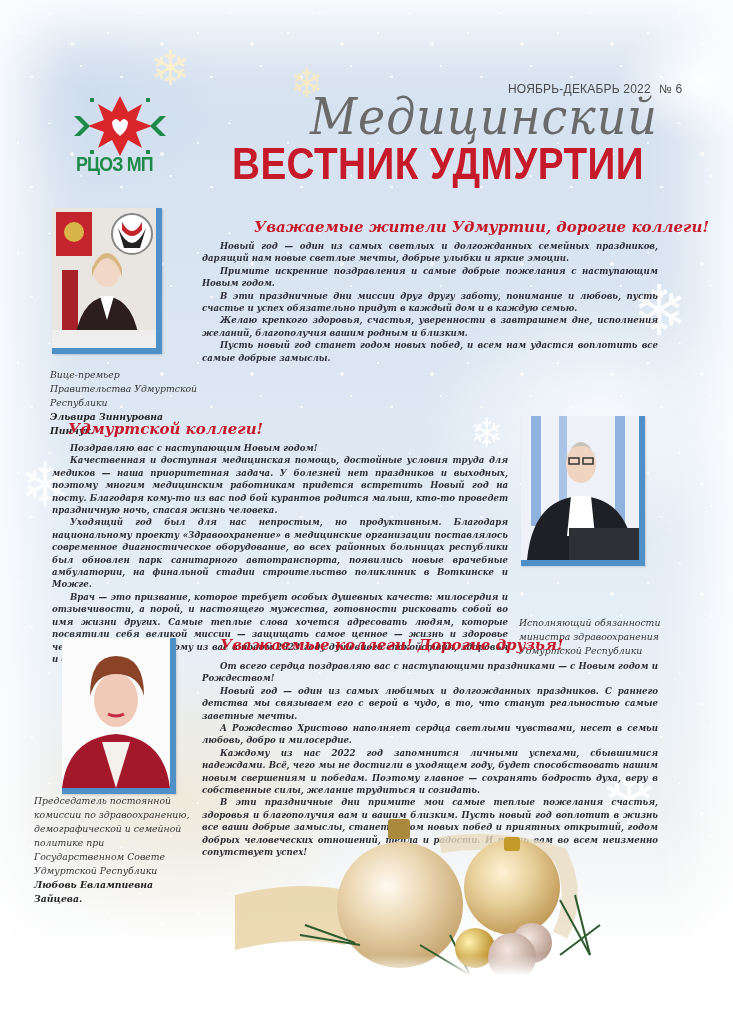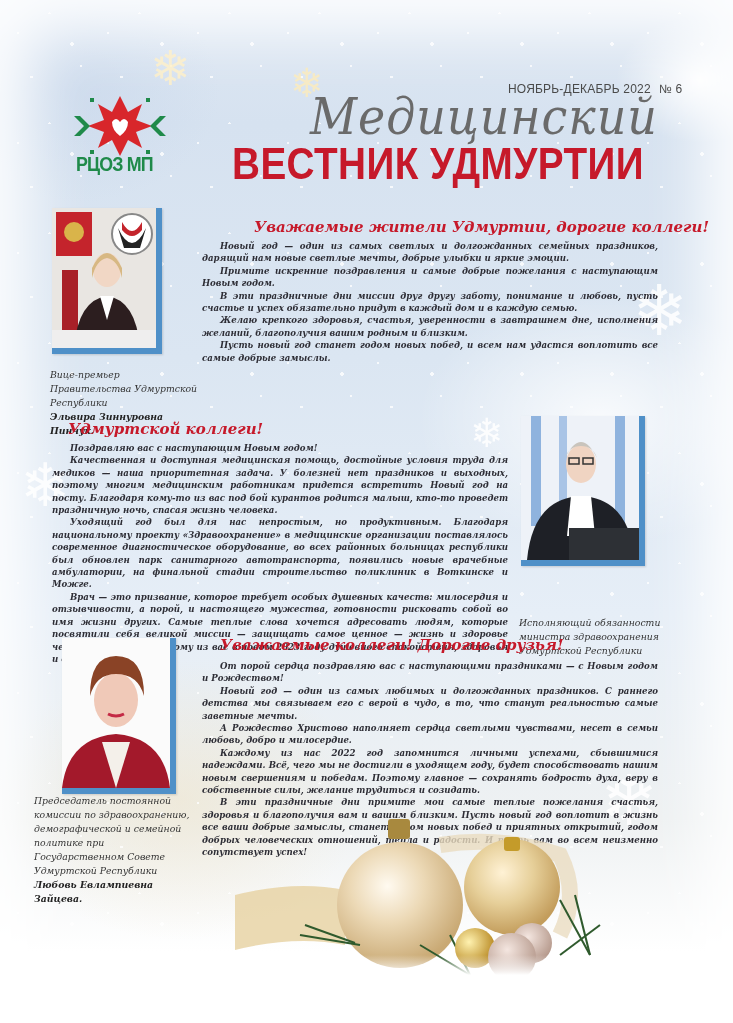--- a/index.html
+++ b/index.html
@@ -184,21 +184,21 @@
       <path d="M40 104 l14 46 l14 -46z" fill="#f4f0ea"></path>
     </svg>
   </div>
   <div class="caption" style="left:34px;top:794px;width:160px;">
     <div>Председатель постоянной комиссии по здравоохранению, демографической и семейной политике при Государственном Совете Удмуртской Республики</div>
     <div class="name">Любовь Евлампиевна Зайцева.</div>
   </div>
 
   <div class="heading" style="left:220px;top:636px;">Уважаемые коллеги! Дорогие друзья!</div>
   <div class="body" style="left:202px;top:660px;width:456px;">
-    <p>От порой сердца поздравляю вас с наступающими праздниками — с Новым годом и Рождеством!</p>
+    <p>От всего сердца поздравляю вас с наступающими праздниками — с Новым годом и Рождеством!</p>
     <p>Новый год — один из самых любимых и долгожданных праздников. С раннего детства мы связываем его с верой в чудо, в то, что станут реальностью самые заветные мечты.</p>
     <p>А Рождество Христово наполняет сердца светлыми чувствами, несет в семьи любовь, добро и милосердие.</p>
     <p>Каждому из нас 2022 год запомнится личными успехами, сбывшимися надеждами. Всё, чего мы не достигли в уходящем году, будет способствовать нашим новым свершениям и победам. Поэтому главное — сохранять бодрость духа, веру в собственные силы, желание трудиться и созидать.</p>
     <p>В эти праздничные дни примите мои самые теплые пожелания счастья, здоровья и благополучия вам и вашим близким. Пусть новый год воплотит в жизнь все ваши добрые замыслы, станет годом новых побед и приятных открытий, годом добрых человеческих отношений, тепла и радости. И пусть вам во всем неизменно сопутствует успех!</p>
   </div>
 
   <svg class="ornament" viewBox="0 0 420 200">
     <defs>
       <radialGradient id="gA" cx="40%" cy="35%" r="65%">
         <stop offset="0%" stop-color="#fffaf0"></stop>

